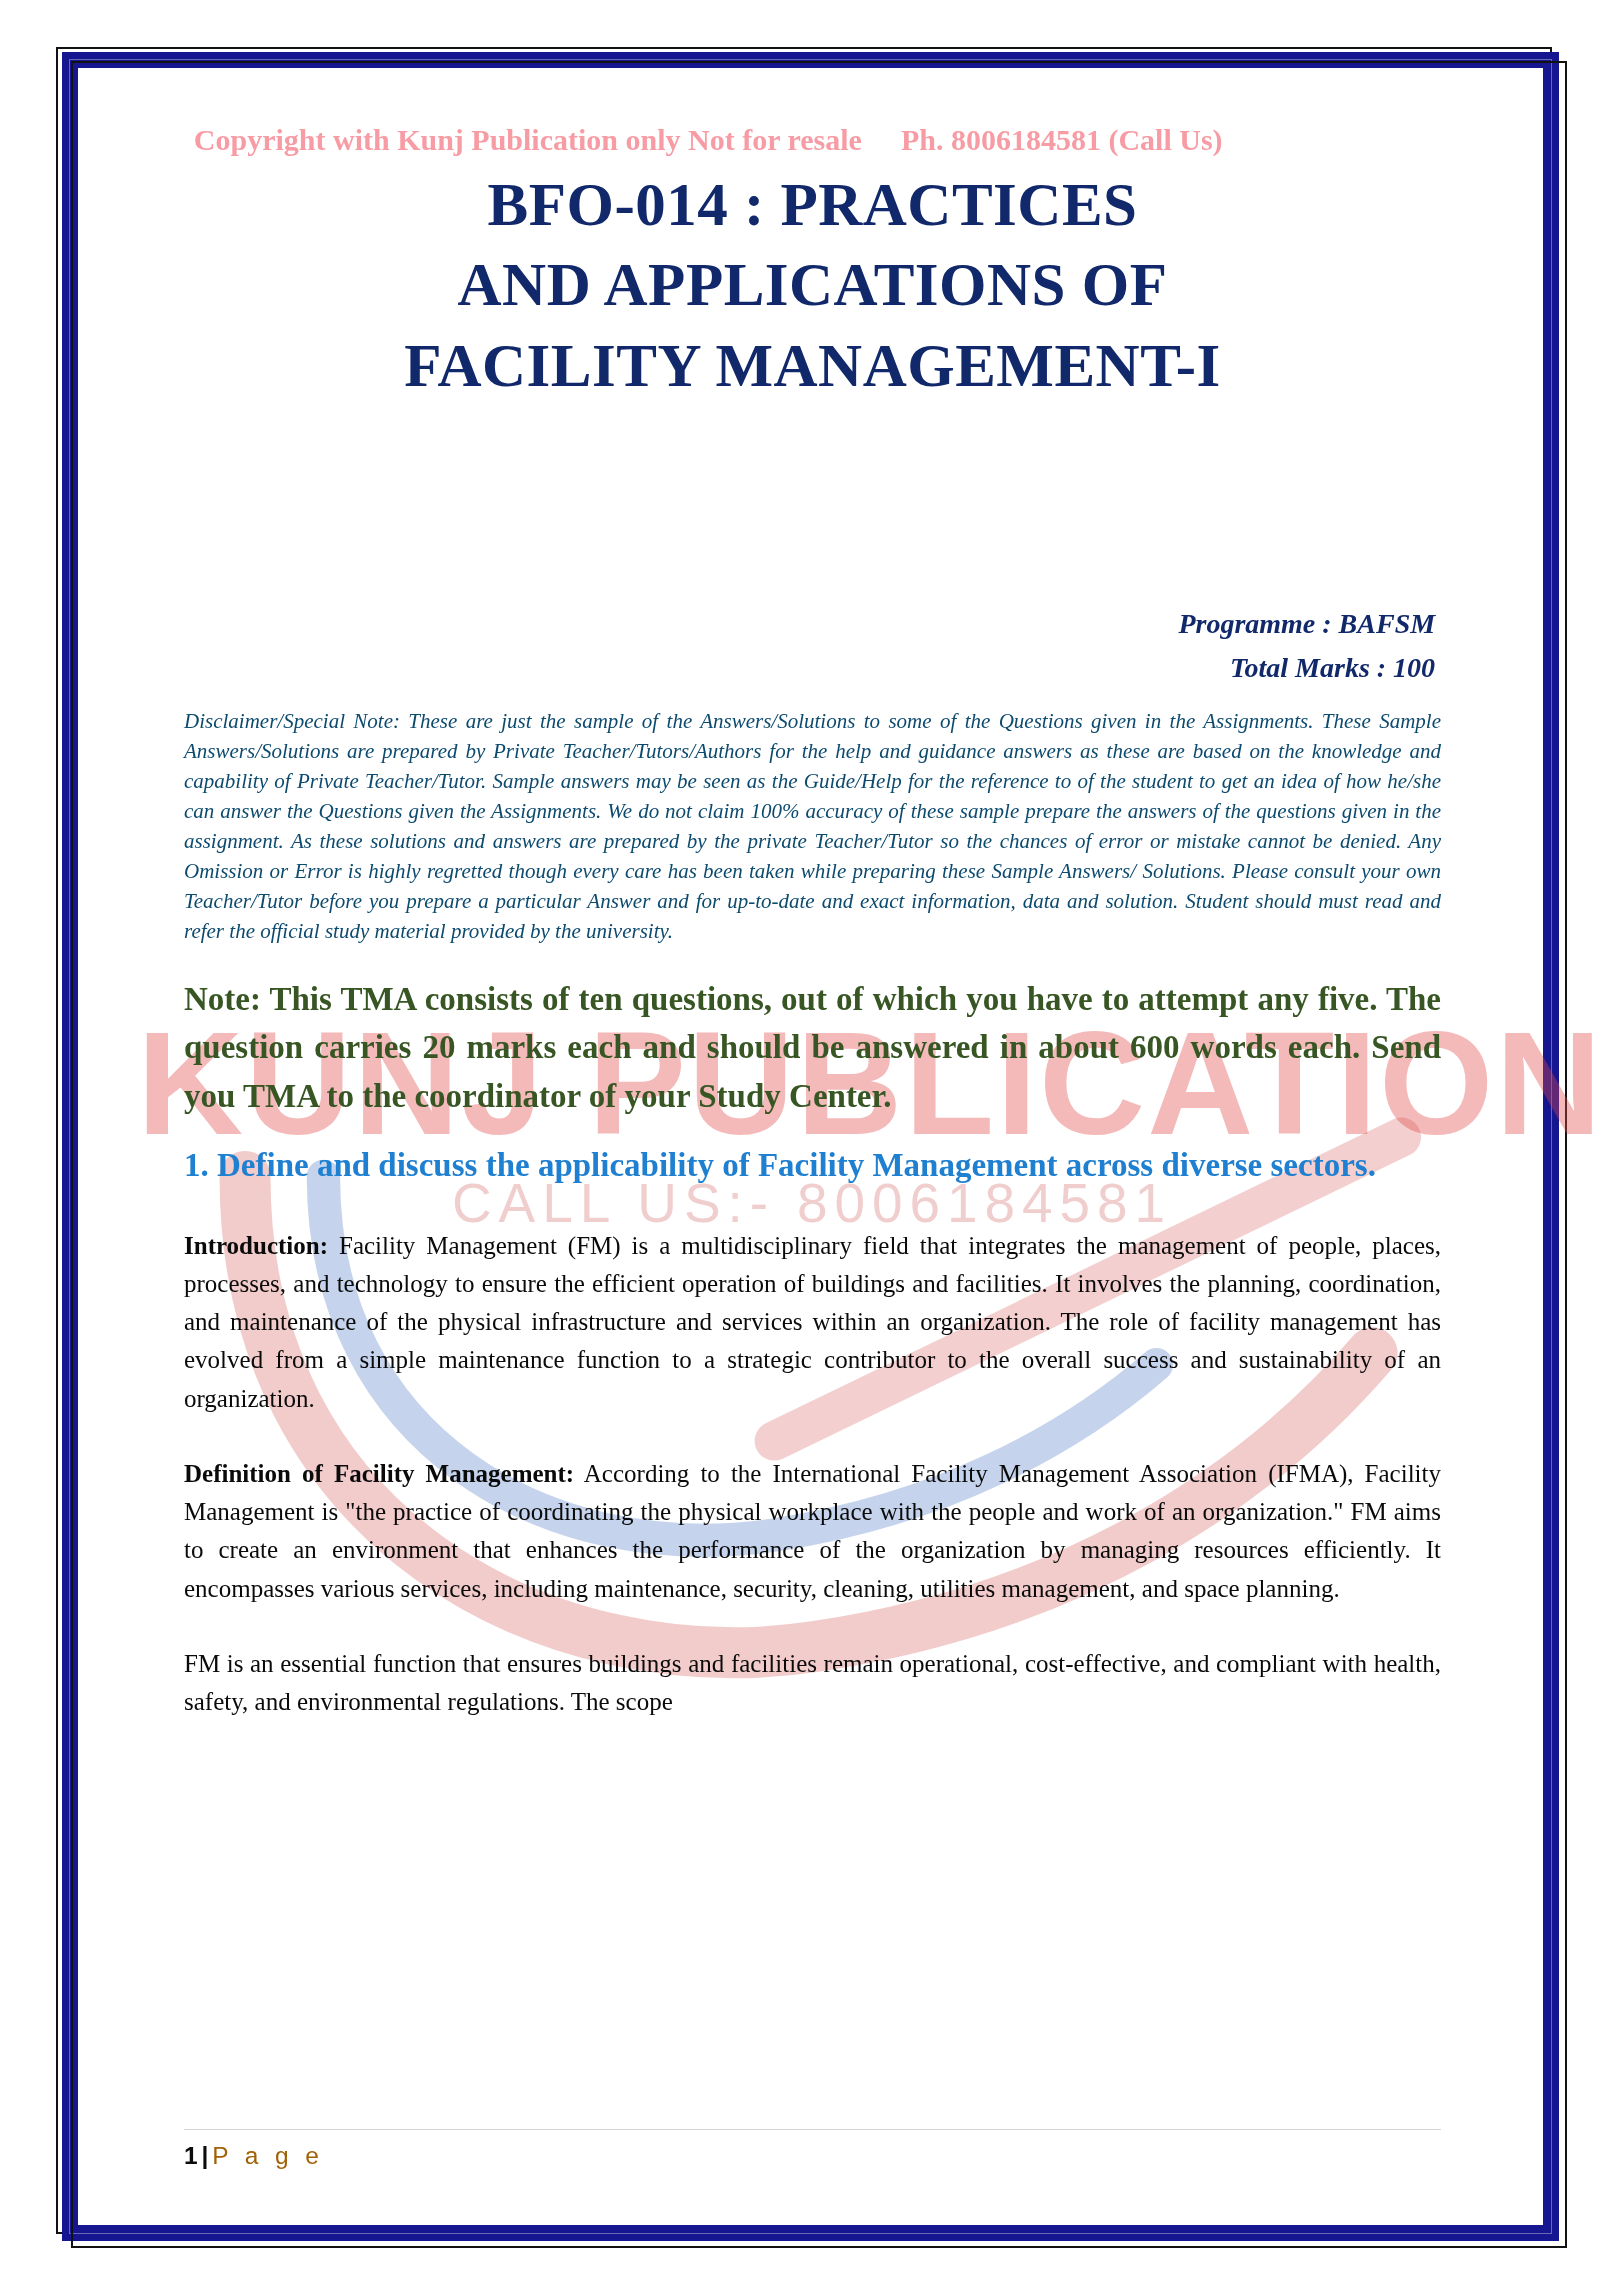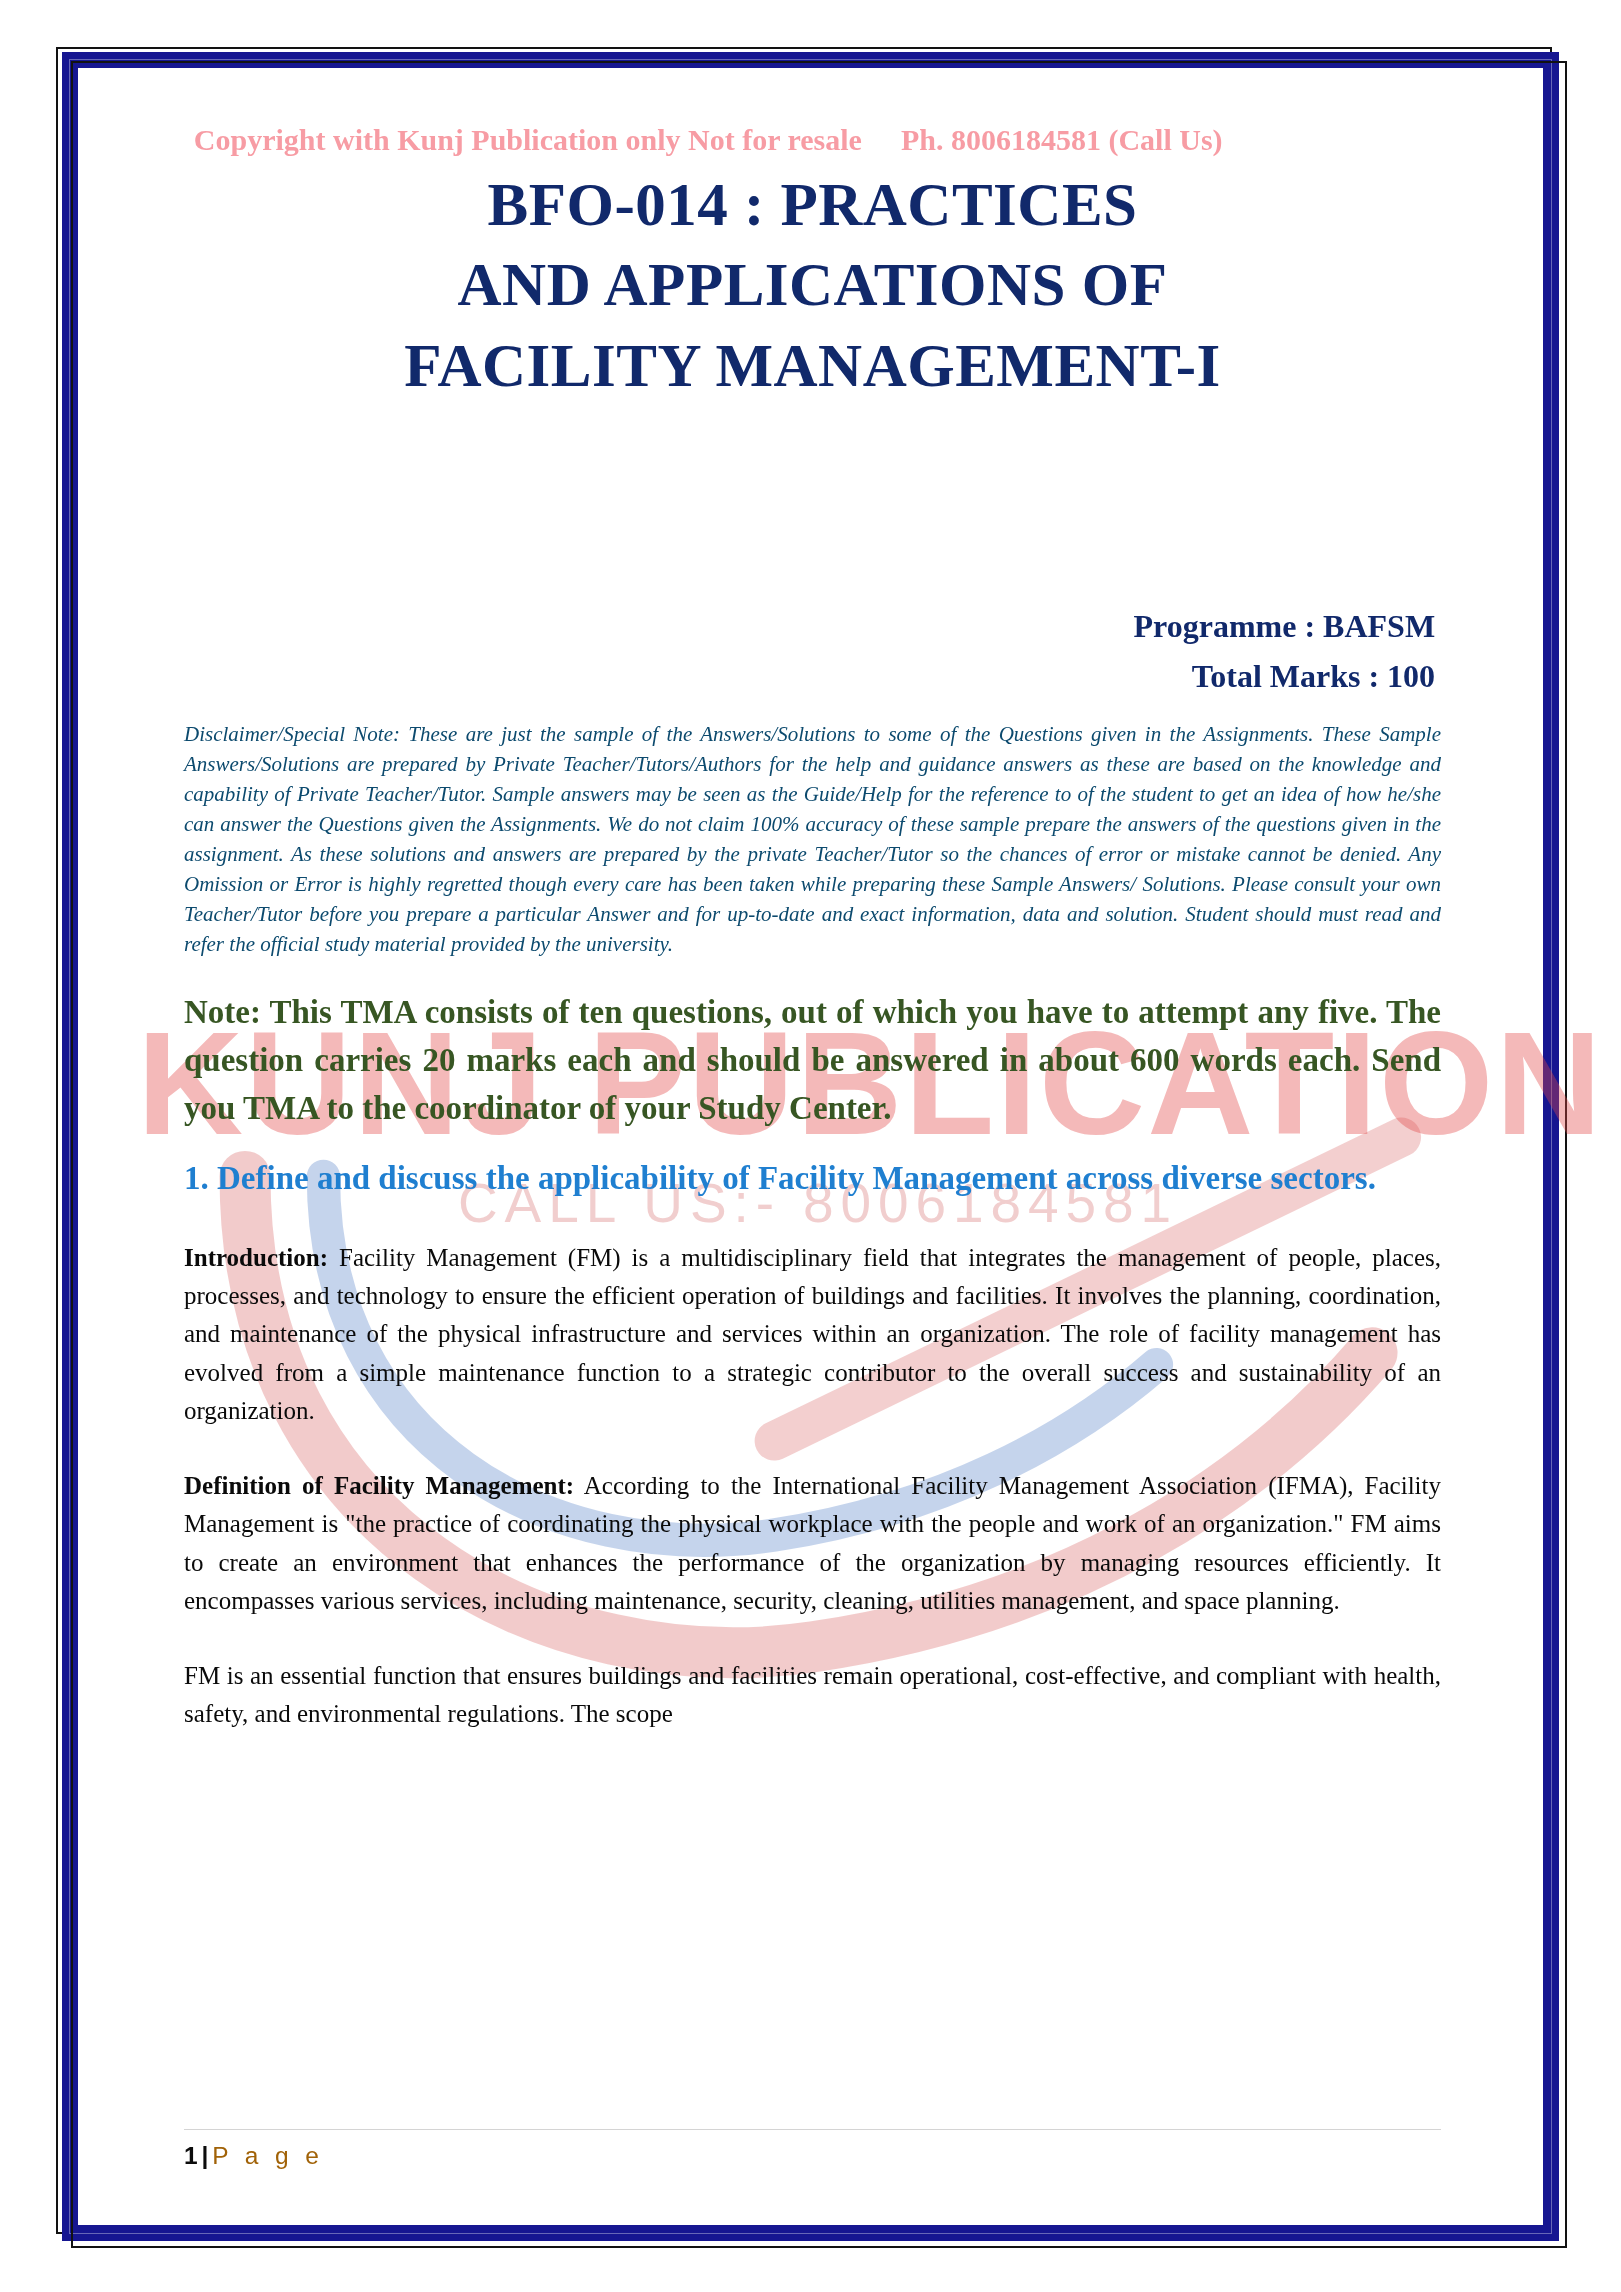--- a/index.html
+++ b/index.html
@@ -83,21 +83,21 @@
     font-family: "Liberation Sans", "DejaVu Sans", sans-serif;
     font-weight: bold;
     font-size: 147px;
     letter-spacing: 2px;
     color: rgba(226, 72, 72, 0.38);
     white-space: nowrap;
     line-height: 1;
   }
   .wm-sub {
     position: absolute;
-    left: 132px;
+    left: 126px;
     top: 1171px;
     width: 1372px;
     text-align: center;
     font-family: "Liberation Sans", "DejaVu Sans", sans-serif;
     font-weight: normal;
     font-size: 55px;
     letter-spacing: 6.9px;
     color: rgba(208, 92, 92, 0.30);
     white-space: nowrap;
   }
@@ -132,24 +132,25 @@
     text-align: center;
     margin: 7.8px 0 0 0;
     letter-spacing: 0.5px;
   }
 
   .meta-block {
     margin-top: 196px;
     text-align: right;
     font-family: "Liberation Serif", "DejaVu Serif", serif;
     font-weight: bold;
-    font-size: 32px;
+    font-size: 28px;
     line-height: 1.55;
     color: #11296b;
     padding-right: 5.9px;
+    font-style: italic;
   }
 
   .disclaimer {
     margin-top: 17px;
     font-family: "Liberation Serif", "DejaVu Serif", serif;
     font-style: italic;
     font-size: 21px;
     line-height: 1.43;
     color: #0c4a6e;
     text-align: justify;

